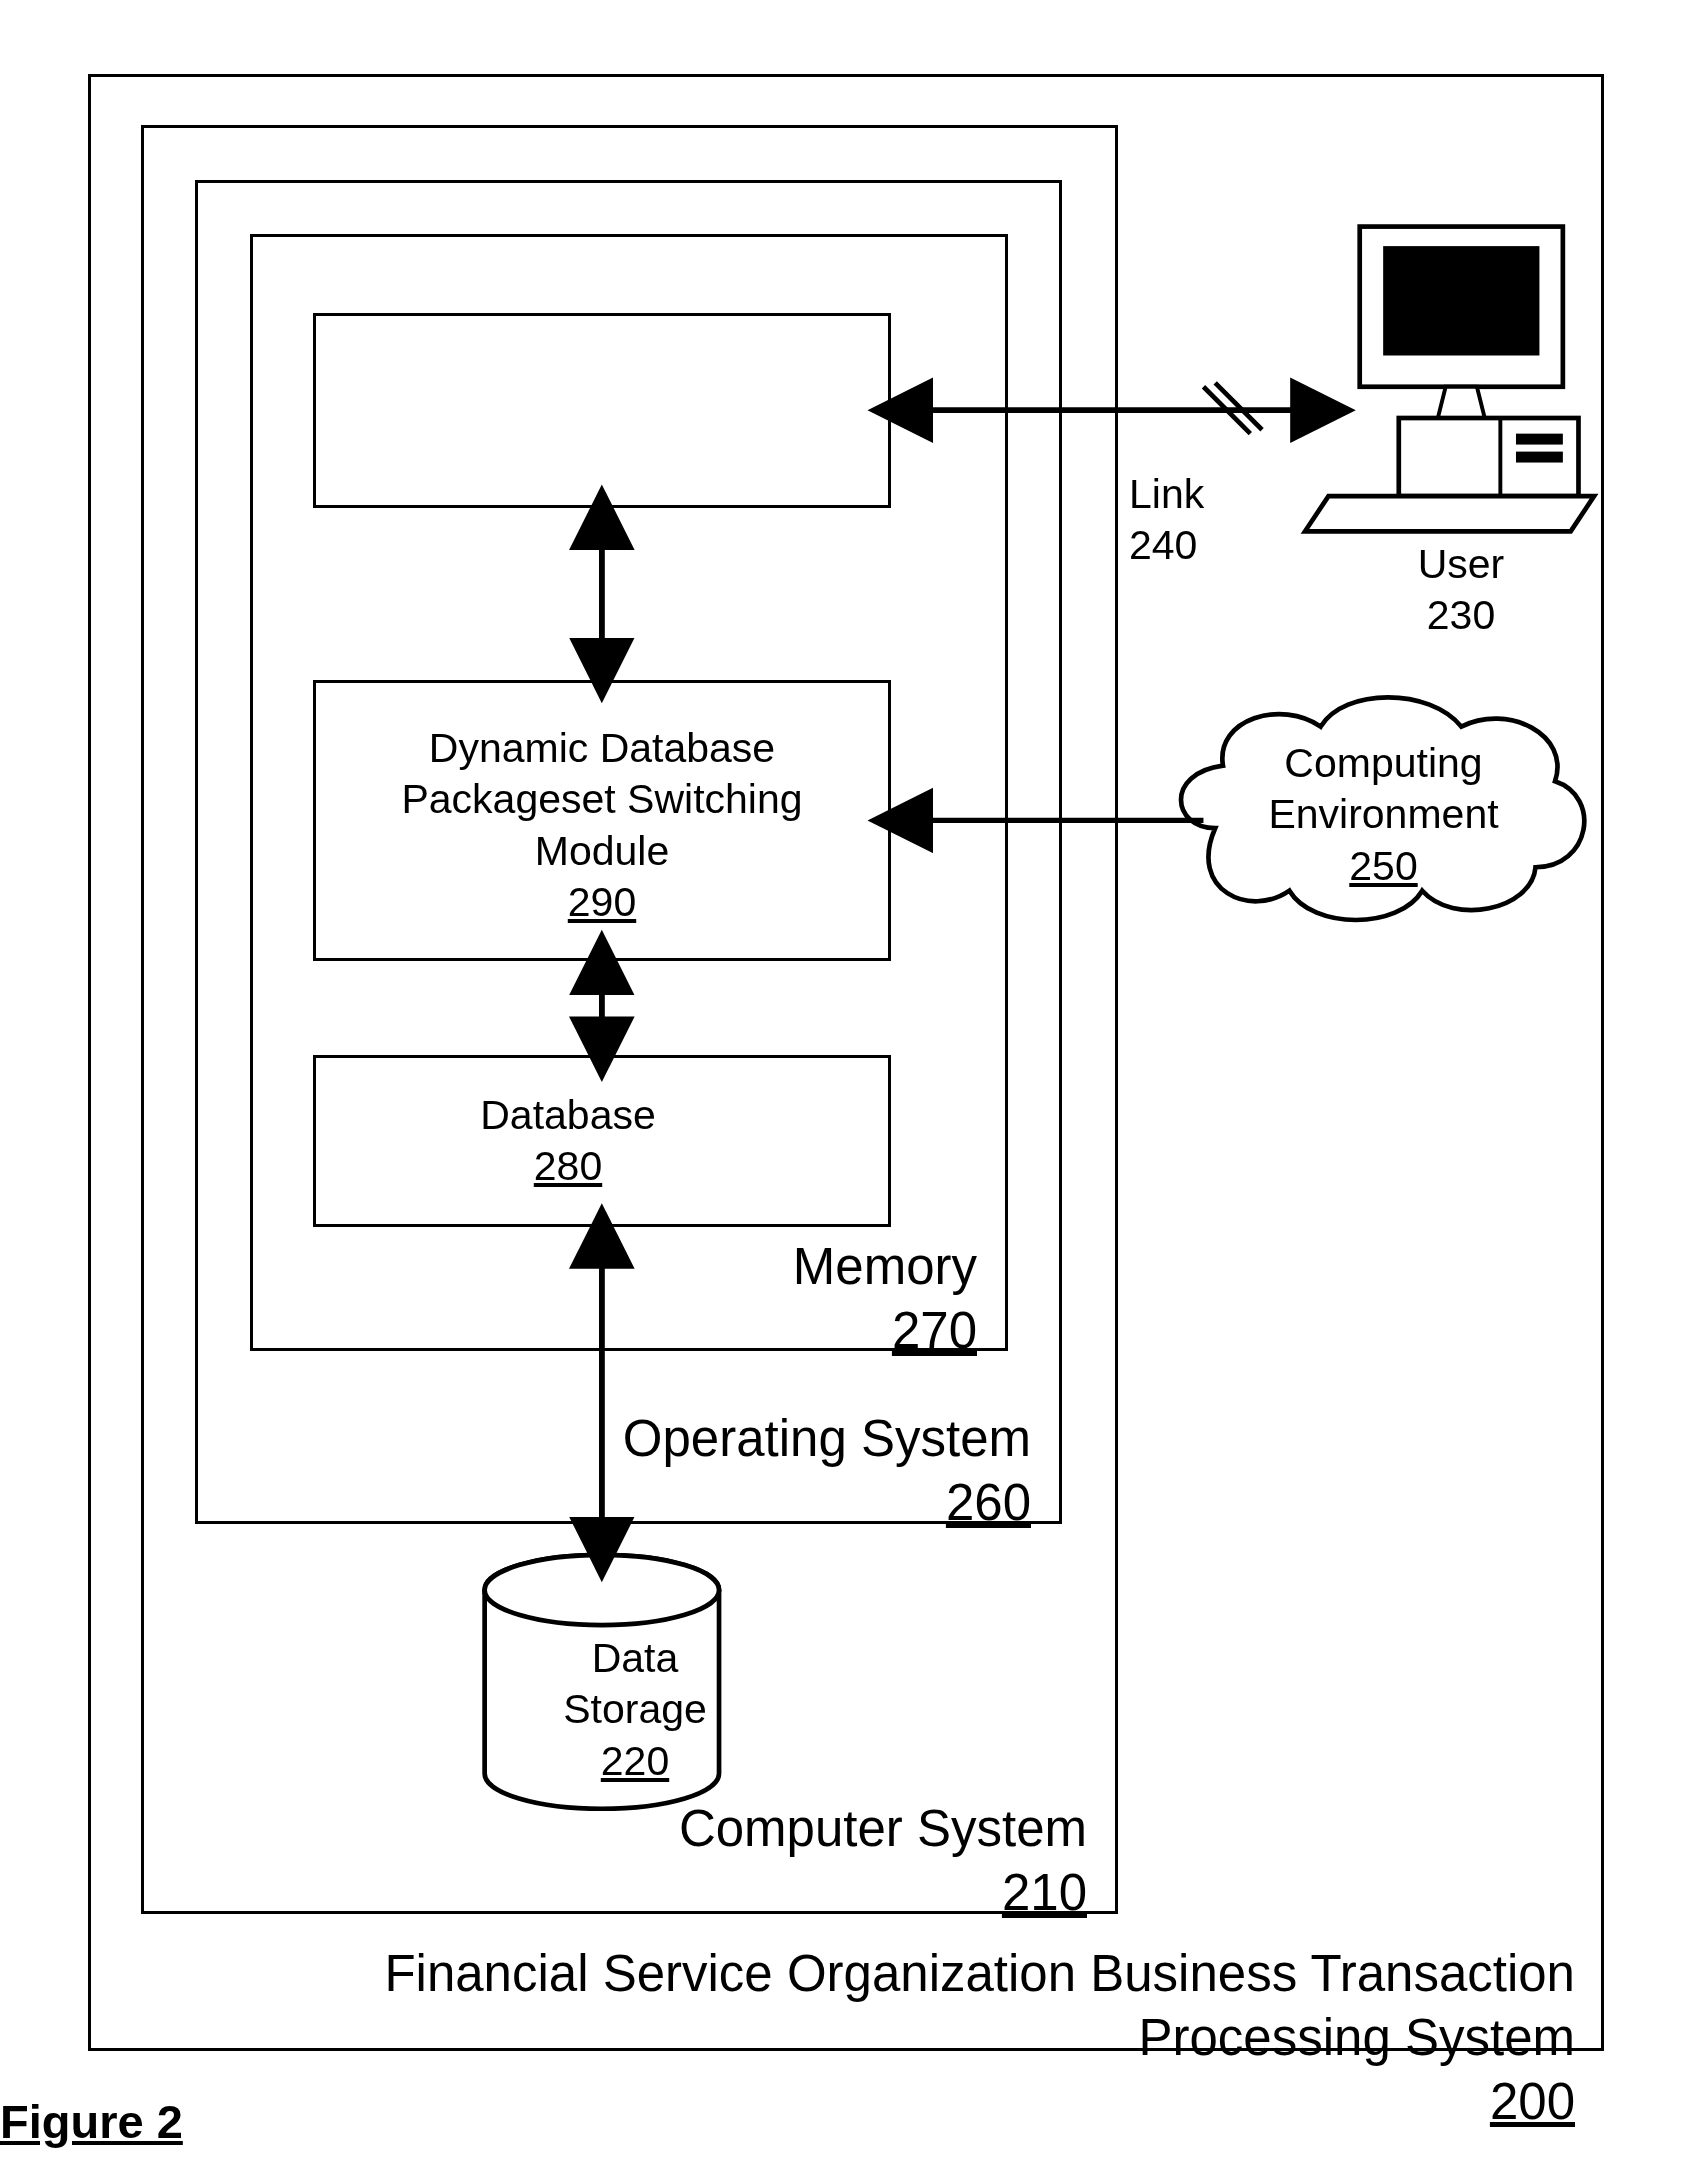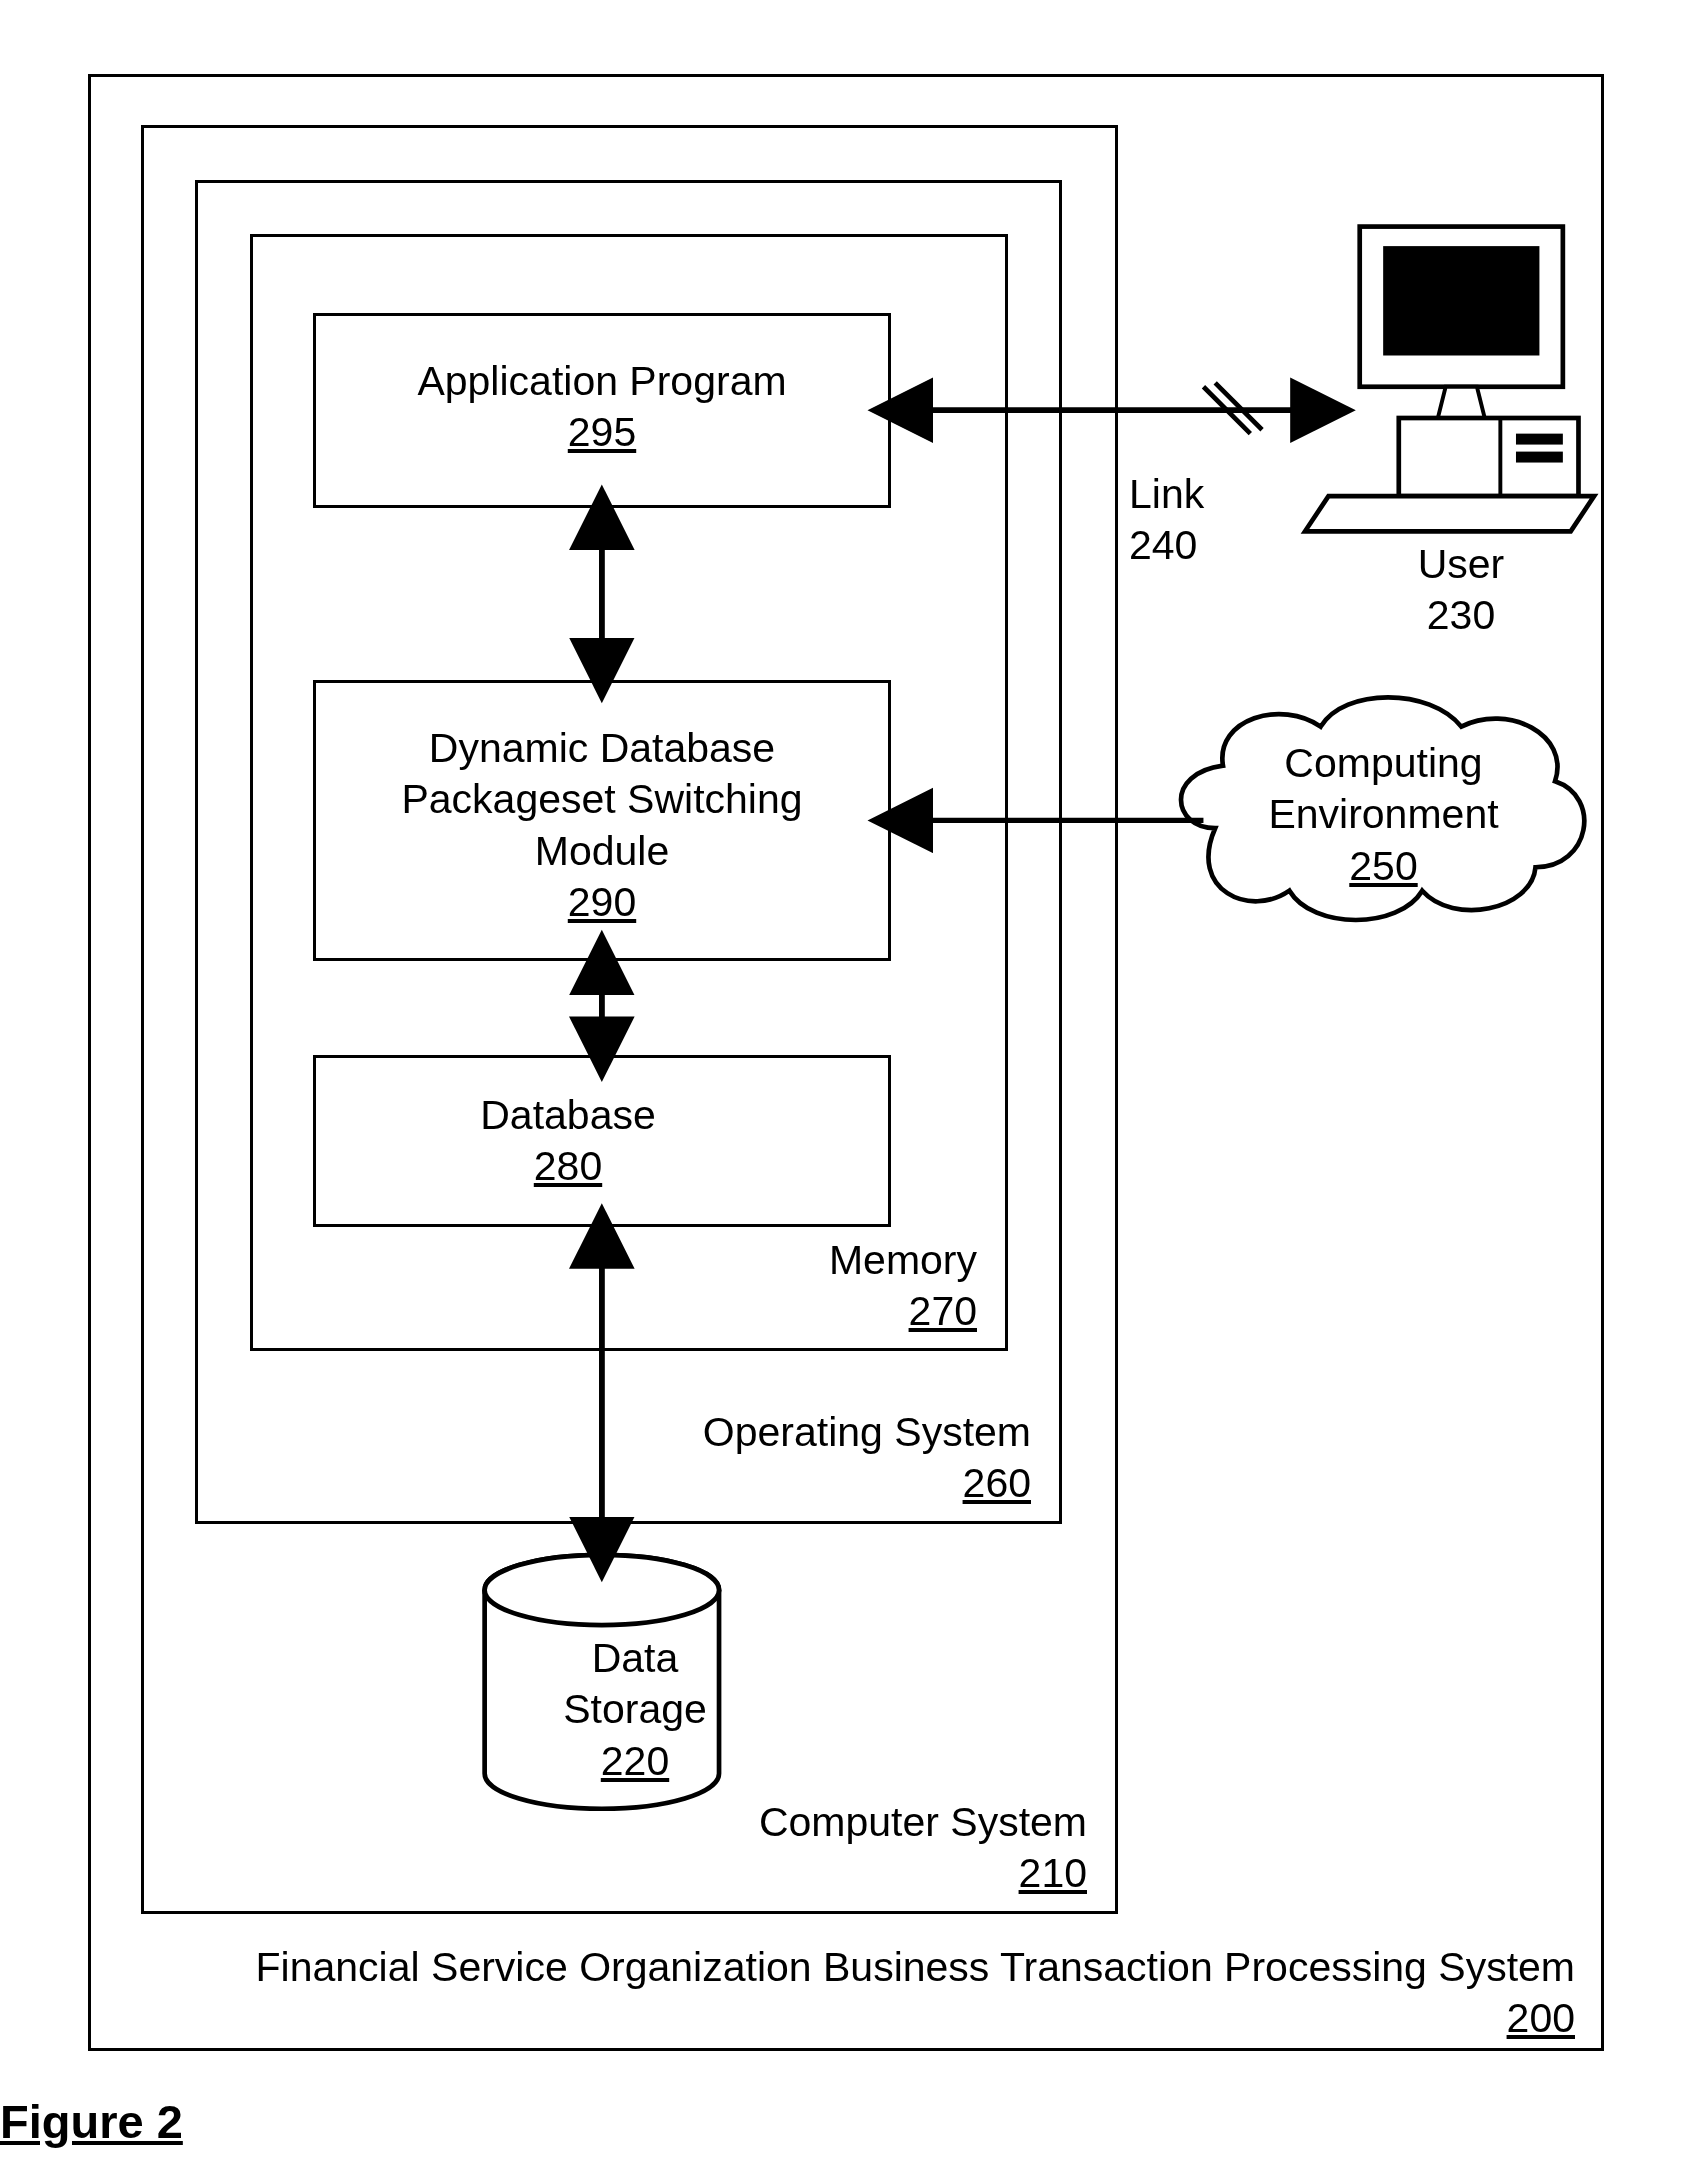--- a/index.html
+++ b/index.html
@@ -22,21 +22,21 @@
   }
   .label-block {
     position: absolute;
     text-align: center;
     font-size: 41px;
     line-height: 1.25;
   }
   .label-right {
     position: absolute;
     text-align: right;
-    font-size: 41px;
+    font-size: 51px;
     line-height: 1.25;
   }
   .ref {
     text-decoration: underline;
   }
   .figcap {
     position: absolute;
     width: 100%;
     font-weight: bold;
     font-size: 47px;
@@ -73,24 +73,20 @@
     <span class="ref">260</span>
   </div>
 
   <div class="box" style="left:250px; top:234px; width:758px; height:1117px;"></div>
   <div class="label-right" style="left:250px; top:1235px; width:727px;">
     <span>Memory</span><br>
     <span class="ref">270</span>
   </div>
 
   <div class="box" style="left:313px; top:313px; width:578px; height:195px;"></div>
-  <div class="label-block" style="left:313px; top:356px; width:578px;">
-    <span>Application Program</span><br>
-    <span class="ref">295</span>
-  </div>
 
   <div class="box" style="left:313px; top:680px; width:578px; height:281px;"></div>
   <div class="label-block" style="left:313px; top:707px; width:578px;margin-top:16px;">
     <span>Dynamic Database</span><br>
     <span>Packageset Switching</span><br>
     <span>Module</span><br>
     <span class="ref">290</span>
   </div>
 
   <div class="box" style="left:313px; top:1055px; width:578px; height:172px;"></div>

